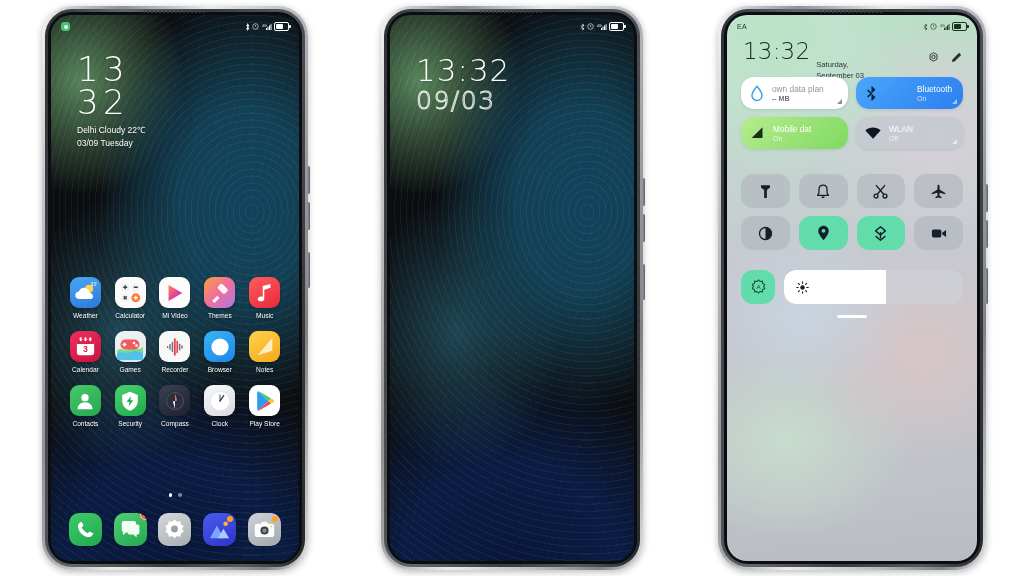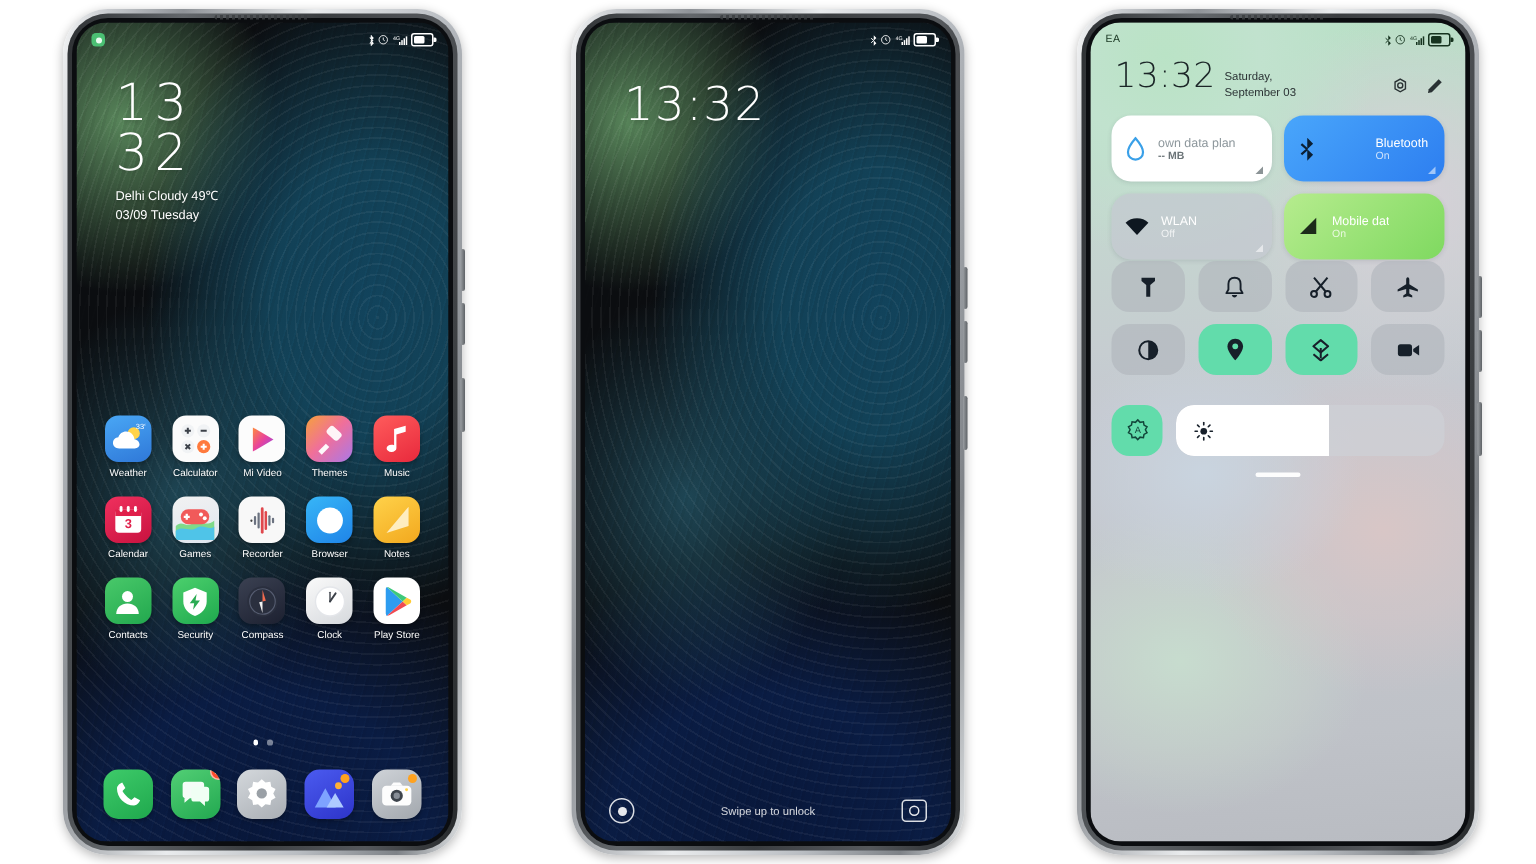--- a/index.html
+++ b/index.html
@@ -218,29 +218,29 @@
       radial-gradient(70% 28% at 78% 62%, #d9c6c6 0%, transparent 72%),
       radial-gradient(70% 26% at 24% 78%, #c6dccd 0%, transparent 72%),
       linear-gradient(176deg,#b4e2c3 0%,#c3d7cf 22%,#c6c9d1 46%,#c3c5cc 68%,#bfc2c8 86%,#b9bcc2 100%);
     filter: saturate(.92);
   }
   .cc-head { position:absolute; left:16px; right:14px; top:24px; z-index:3;
     display:flex; align-items:flex-start; }
   .cc-time { font-size: 23px; line-height: 24px; font-weight: 300; color: #1b2527;
     font-family:"DejaVu Sans", sans-serif; letter-spacing:.2px; }
   .cc-date { font-size: 7.6px; line-height: 10.5px; color:#2a3234; margin-left: 6px;
-    margin-top: 7px; max-width: 66px; }
+    margin-top: 21px; max-width: 66px; }
   .cc-actions { margin-left:auto; display:flex; gap:10px; align-items:center; margin-top:12px; }
 
   .cc-tiles {
     position:absolute; left:14px; right:14px; top:62px; z-index:3;
     display:grid; grid-template-columns: 1fr 1fr; gap: 8px;
   }
   .tile {
-    height: 44px; border-radius: 13px; position:relative; overflow:hidden;
+    height: 32px; border-radius: 13px; position:relative; overflow:hidden;
     display:flex; align-items:center; padding: 0 9px; box-sizing:border-box; gap: 8px;
     box-shadow: 0 1px 3px rgba(80,90,100,.16);
   }
   .tile-txt { display:flex; flex-direction:column; min-width:0; }
   .tile-title { font-size: 8.3px; white-space:nowrap; overflow:hidden; }
   .tile-sub { font-size: 7px; opacity:.75; margin-top:1px; white-space:nowrap; }
   .tile-corner {
     position:absolute; right:6px; bottom:5px; width:0; height:0;
     border-left: 5px solid transparent; border-bottom: 5px solid currentColor; opacity:.55;
   }
@@ -323,21 +323,21 @@
         </div>
       </div>
 
       <div class="p1-clock">
         <div class="p1-digits">
           <span>1</span>
           <span>3</span>
           <span>3</span>
           <span>2</span>
         </div>
-        <div class="p1-sub">Delhi Cloudy 49℃</div>
+        <div class="p1-sub">Delhi Cloudy 22℃</div>
         <div class="p1-sub" style="margin-top:0;">03/09 Tuesday</div>
       </div>
 
       <div class="appgrid" id="p1-grid" style="top:262px;">
           <div class="app">
             <span class="ic ic-weather">
               <svg width="24" height="24" viewBox="0 0 26 26">
                 <circle cx="17.5" cy="8.5" r="4.4" fill="#ffd34a"></circle>
                 <path d="M7 19.5 C4.2 19.5 2.5 17.7 2.5 15.4 C2.5 13.2 4.2 11.5 6.4 11.4 C7.1 8.9 9.3 7.2 12 7.2 C15.2 7.2 17.8 9.7 18 12.8 C20.2 13.1 21.7 14.8 21.7 16.7 C21.7 18.4 20.2 19.5 18.3 19.5 Z" fill="#ffffff"></path>
                 <text x="19" y="5.6" font-size="5.4" fill="#fff" font-family="sans-serif">33°</text>
@@ -596,31 +596,23 @@
             <rect x="17" y="2.5" width="2" height="11.5" fill="#fff"></rect>
           </svg>
           <span class="batt">
               <i></i>
             </span>
         </div>
       </div>
 
       <div class="p2-clock">
         <div class="p2-time">13:32</div>
-      </div>
-
-      <div class="p2-bottom">
-        <span class="round-ico">
-            <i></i>
-          </span>
-        <span class="p2-hint">Swipe up to unlock</span>
-        <span class="cam-ico">
-            <i></i>
-          </span>
-      </div>
+        <div class="p2-date">09/03</div>
+      </div>
+
     </div>
   </div>
 
   <div class="phone" id="p3" style="left:718px; top:6px; width:268px; height:564px;">
     <div class="frame-outer"></div>
     <div class="frame-mid"></div>
     <div class="frame-inner"></div>
     <div class="speaker"></div>
     <div class="btn-side" style="top:178px; height:28px;"></div>
     <div class="btn-side" style="top:214px; height:28px;"></div>
@@ -687,39 +679,39 @@
             <path d="M7 1 L11.6 5.6 L7 10 L7 1 Z M7 10 L11.6 14.4 L7 19 Z" fill="#0b1f33"></path>
             <path d="M7 10 L2.4 14 M7 10 L2.4 6" stroke="#0b1f33" stroke-width="1.8" fill="none"></path>
           </svg>
           <div class="tile-txt">
             <span class="tile-title">Bluetooth</span>
             <span class="tile-sub">On</span>
           </div>
           <span class="tile-corner"></span>
         </div>
 
+        <div class="tile t-mobile">
+          <svg width="15" height="14" viewBox="0 0 18 16">
+            <path d="M15 1 L15 14 L2 14 Z" fill="#1d2b1a"></path>
+          </svg>
+          <div class="tile-txt">
+            <span class="tile-title">Mobile dat</span>
+            <span class="tile-sub">On</span>
+          </div>
+        </div>
+
         <div class="tile t-wlan">
           <svg width="16" height="13" viewBox="0 0 20 16">
             <path d="M10 14.5 L0.5 4.2 C3 1.8 6.4 0.6 10 0.6 C13.6 0.6 17 1.8 19.5 4.2 Z" fill="#0e1720"></path>
           </svg>
           <div class="tile-txt">
             <span class="tile-title">WLAN</span>
             <span class="tile-sub">Off</span>
           </div>
           <span class="tile-corner"></span>
-        </div>
-
-        <div class="tile t-mobile">
-          <svg width="15" height="14" viewBox="0 0 18 16">
-            <path d="M15 1 L15 14 L2 14 Z" fill="#1d2b1a"></path>
-          </svg>
-          <div class="tile-txt">
-            <span class="tile-title">Mobile dat</span>
-            <span class="tile-sub">On</span>
-          </div>
         </div>
       </div>
 
       <div class="cc-grid">
         <div class="qs">
           <svg width="13" height="15" viewBox="0 0 16 20">
             <path d="M2 1.5 H14 V4.5 L9.8 8 V18.5 H6.2 V8 L2 4.5 Z" fill="#17202a"></path>
           </svg>
         </div>
         <div class="qs">

